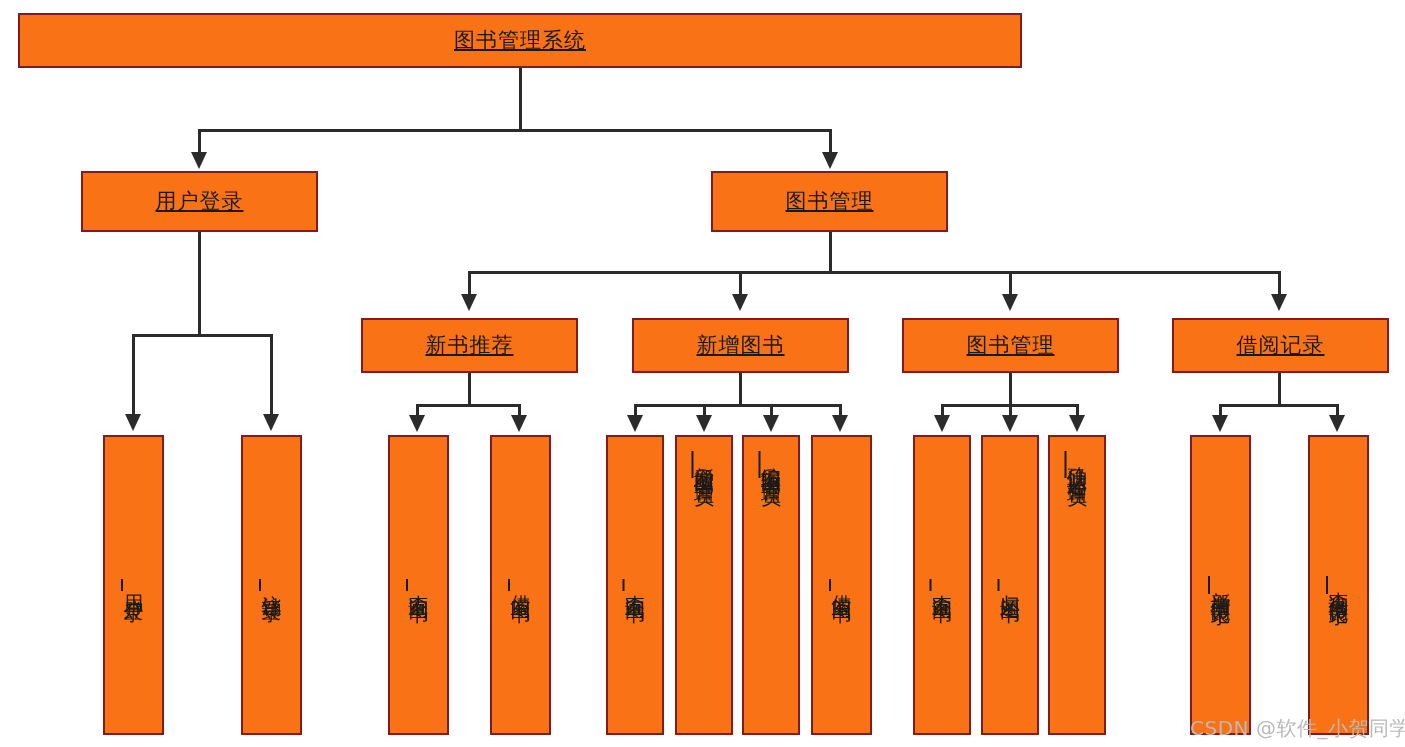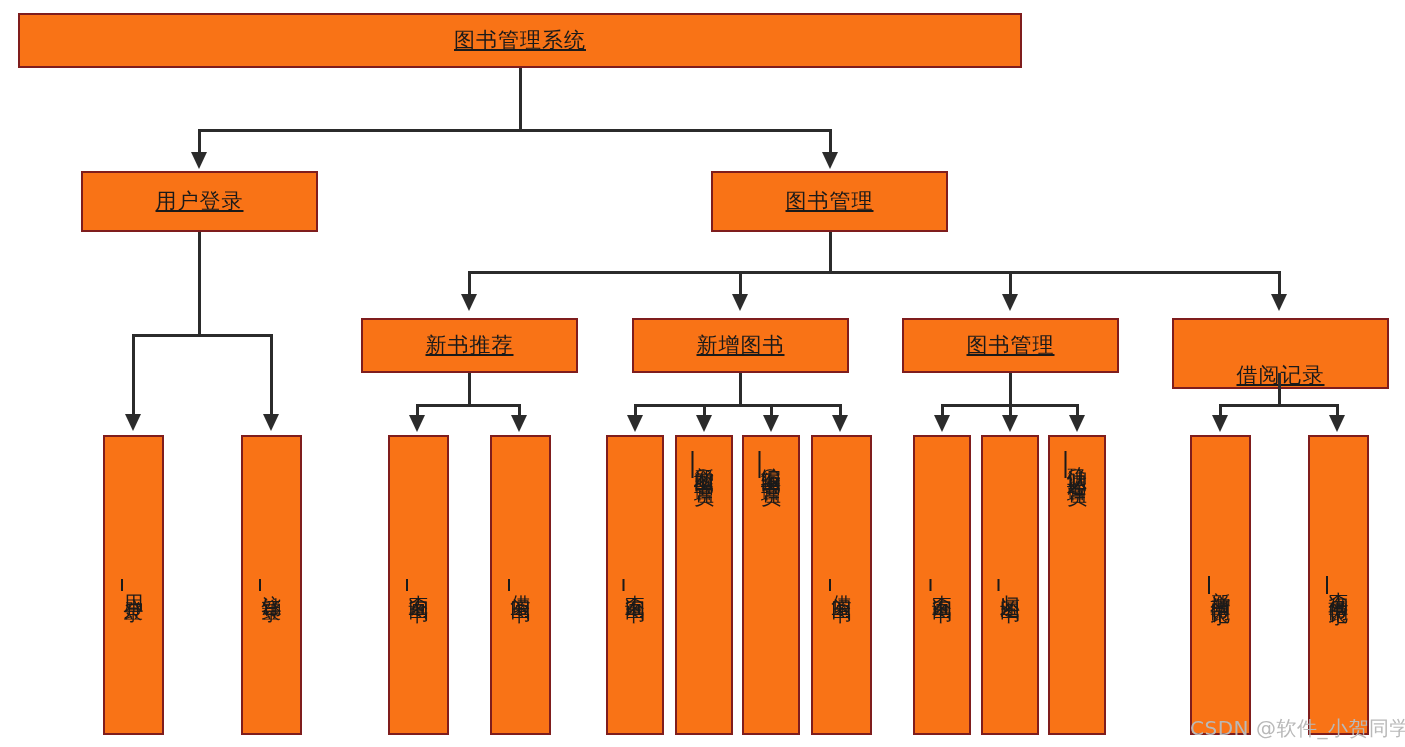--- a/index.html
+++ b/index.html
@@ -118,21 +118,21 @@
 
   <div class="node horiz" style="left:361px; top:318px; width:217px; height:55px;">
     <span class="label">新书推荐</span>
   </div>
   <div class="node horiz" style="left:632px; top:318px; width:217px; height:55px;">
     <span class="label">新增图书</span>
   </div>
   <div class="node horiz" style="left:902px; top:318px; width:217px; height:55px;">
     <span class="label">图书管理</span>
   </div>
-  <div class="node horiz" style="left:1172px; top:318px; width:217px; height:71px;align-items:flex-end;">
+  <div class="node horiz" style="left:1172px; top:318px; width:217px; height:55px;">
     <span class="label">借阅记录</span>
   </div>
 
   <div class="edge v" style="left:468px; top:373px; width:3px; height:34px;"></div>
   <div class="edge h" style="left:416px; top:404px; width:105px; height:3px;"></div>
   <div class="edge v" style="left:416px; top:404px; width:3px; height:13px;"></div>
   <div class="arrow" style="left:409px; top:415px;"></div>
   <div class="edge v" style="left:518px; top:404px; width:3px; height:13px;"></div>
   <div class="arrow" style="left:511px; top:415px;"></div>
 

